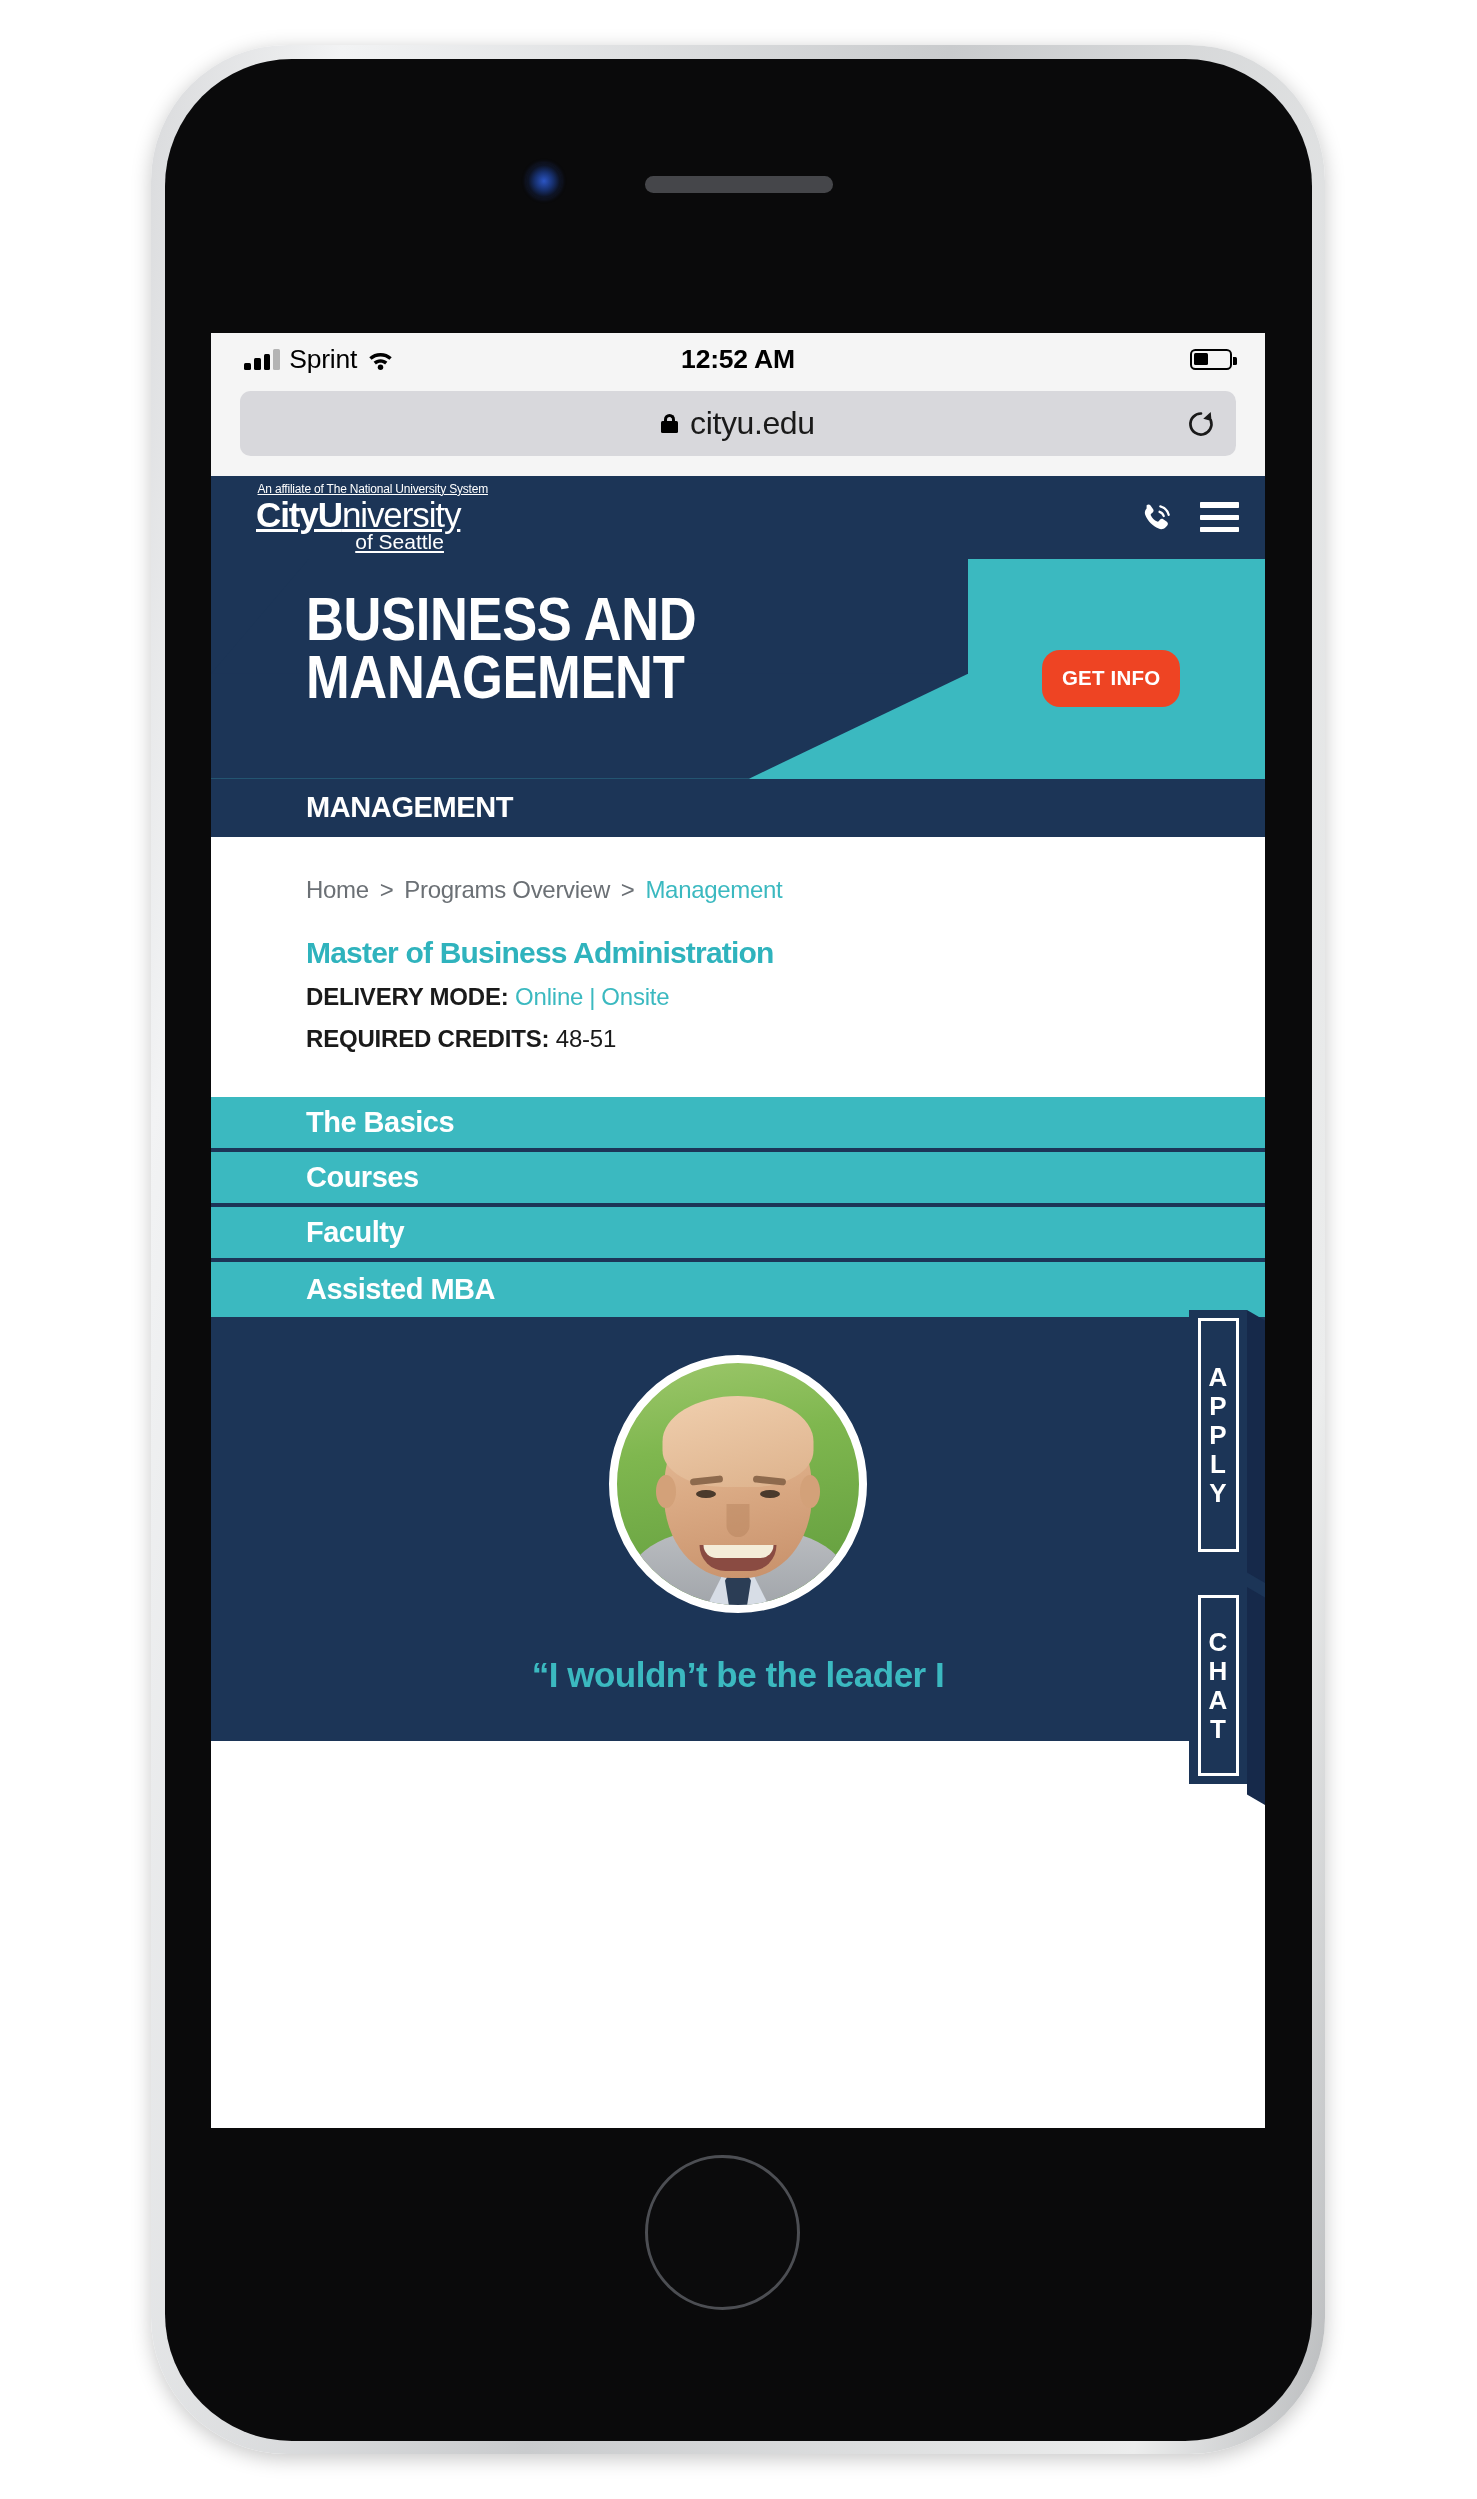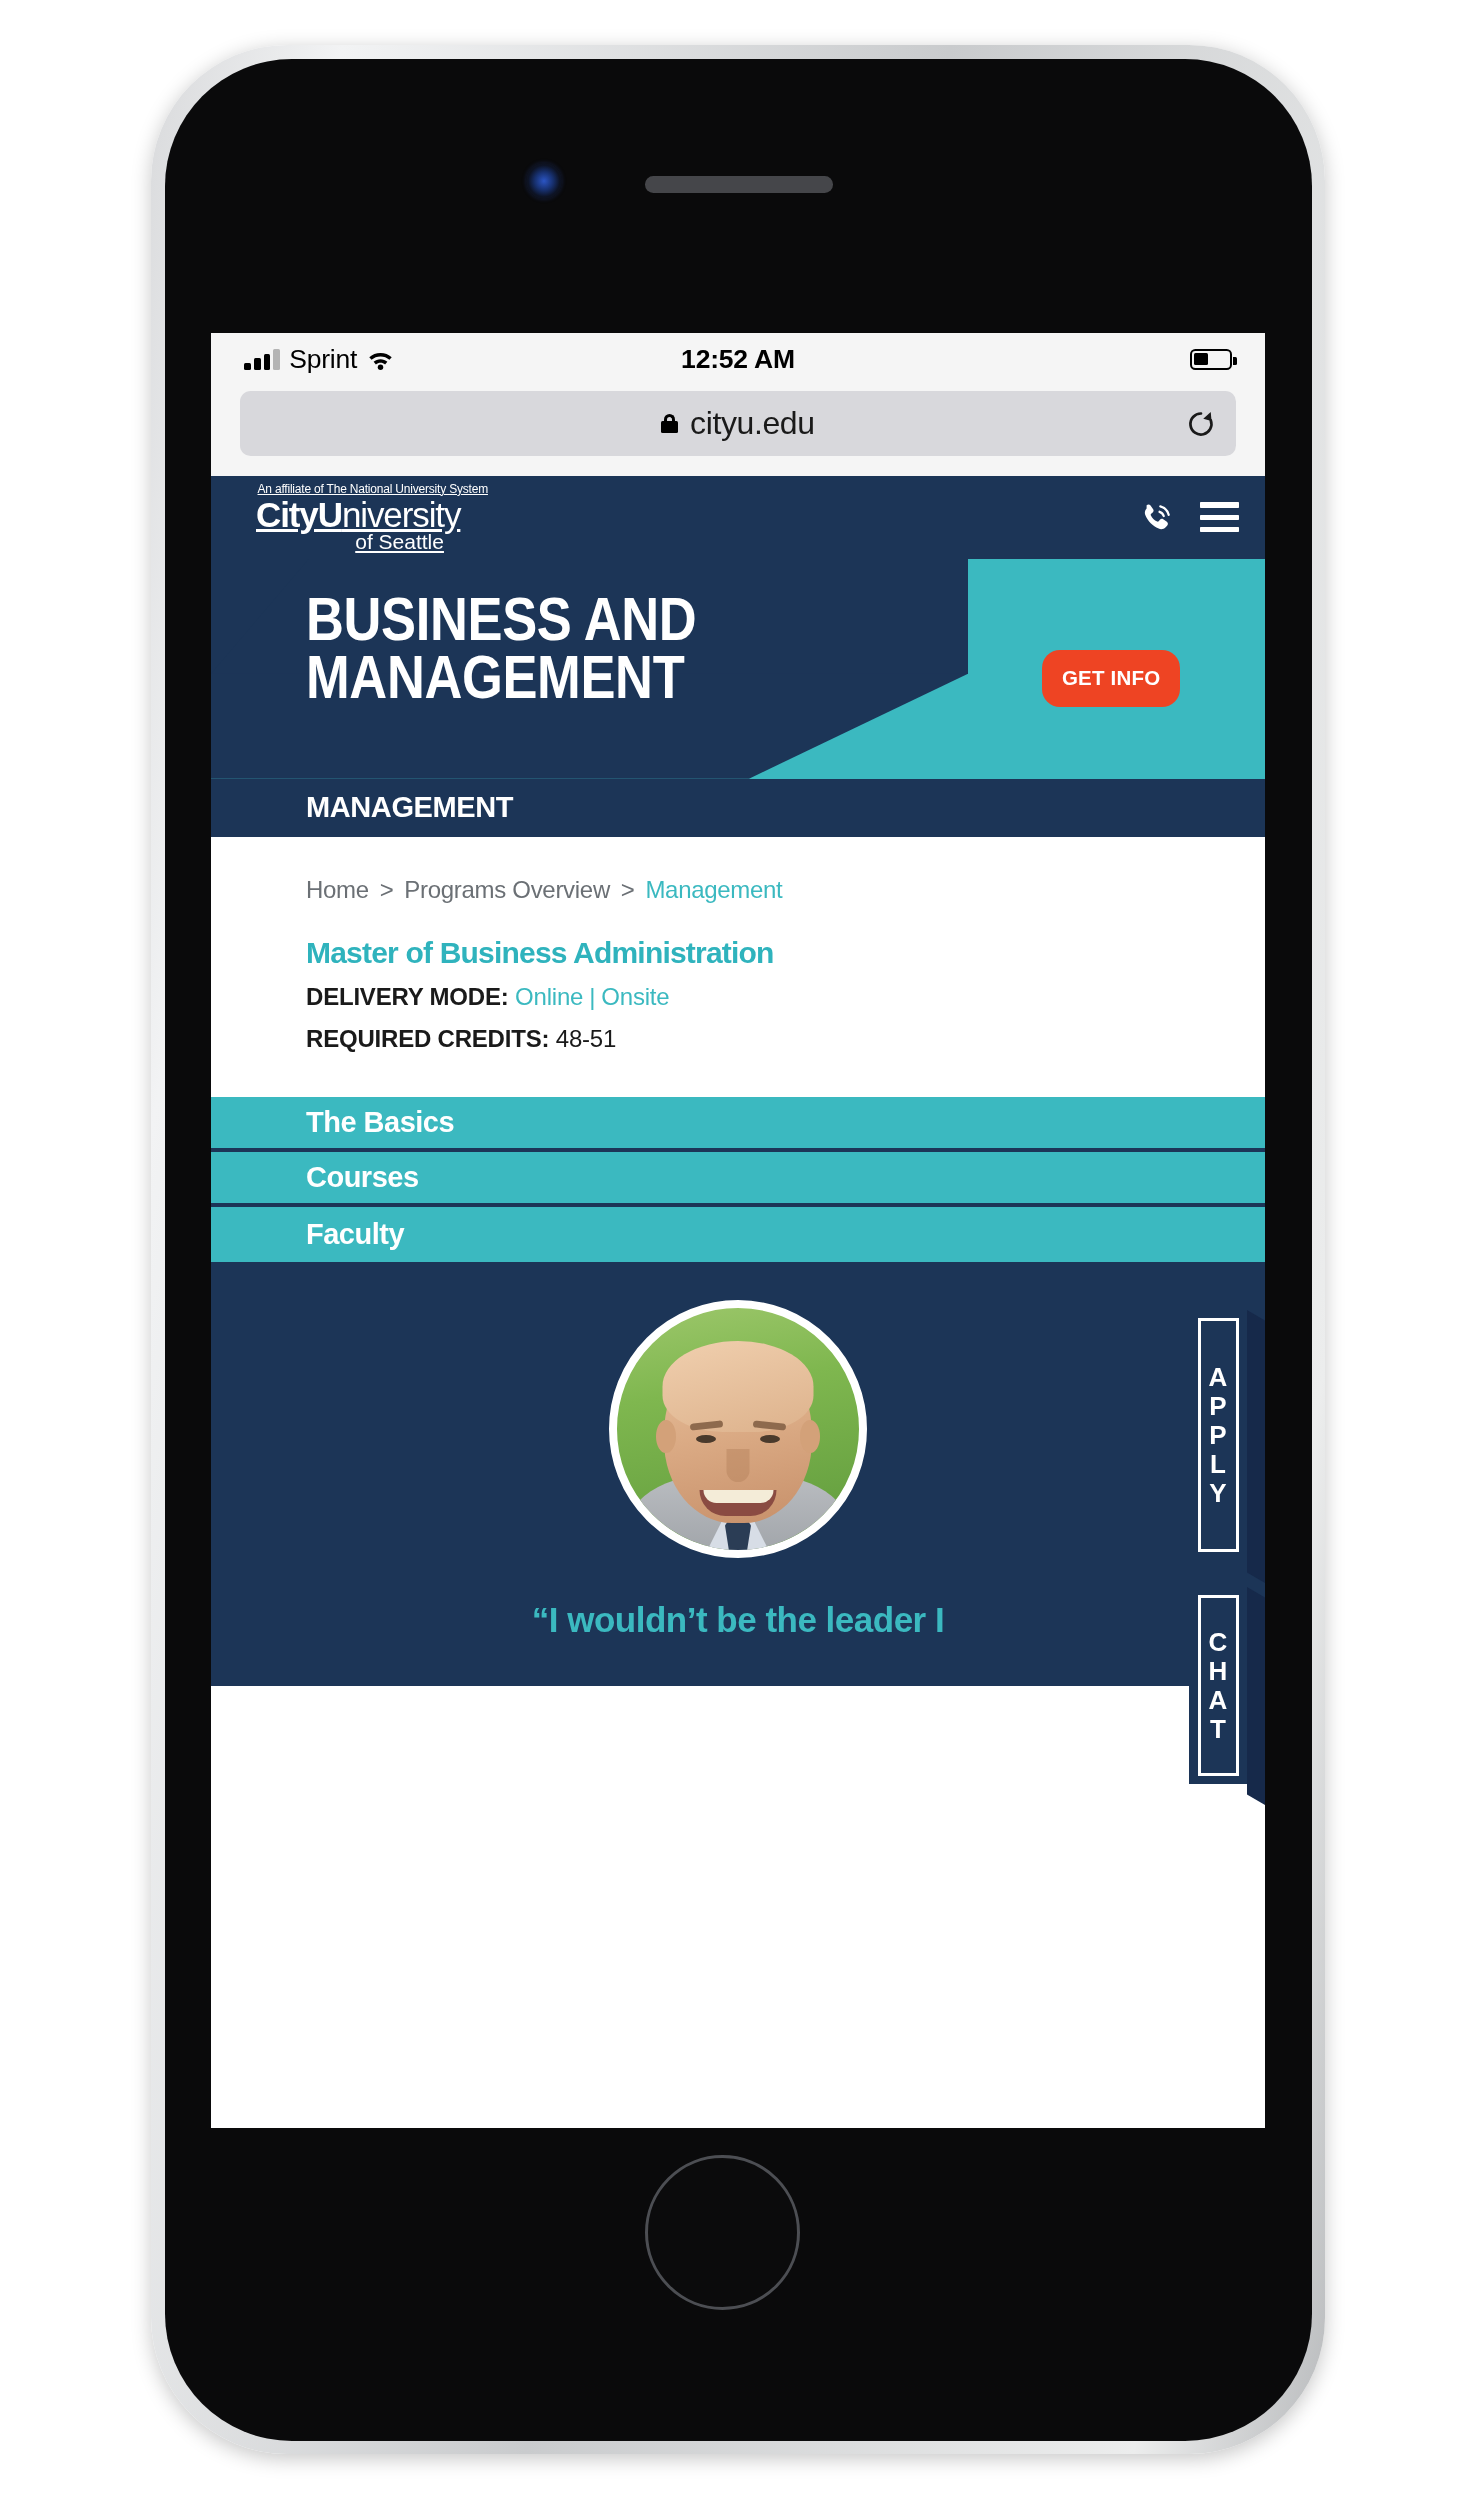--- a/index.html
+++ b/index.html
@@ -392,20 +392,23 @@
   <div id="accordion">
     <div class="acc-row">
       <span>The Basics</span>
     </div>
     <div class="acc-row">
       <span>Courses</span>
     </div>
     <div class="acc-row">
       <span>Faculty</span>
     </div>
+    <div class="acc-row">
+      <span>Assisted MBA</span>
+    </div>
   </div>
 
   <div id="testimonial">
     <div id="avatar">
       <div class="shoulders"></div>
       <div class="shirt"></div>
       <div class="tie"></div>
       <div class="head"></div>
       <div class="scalp"></div>
       <div class="ear-l"></div>

